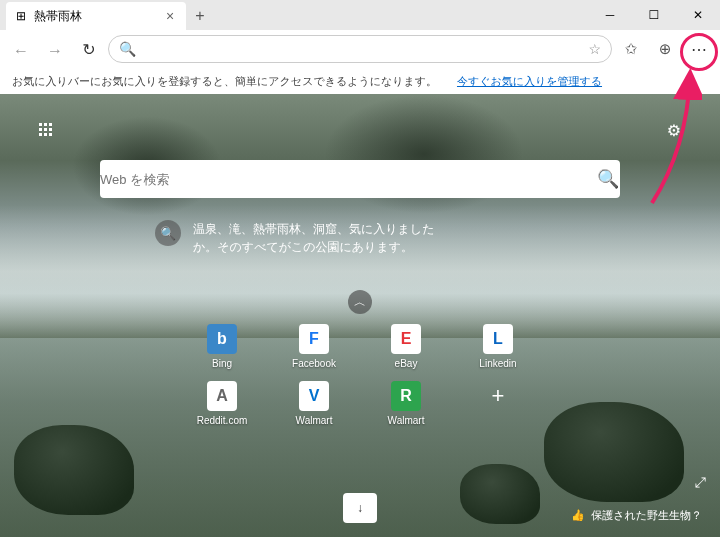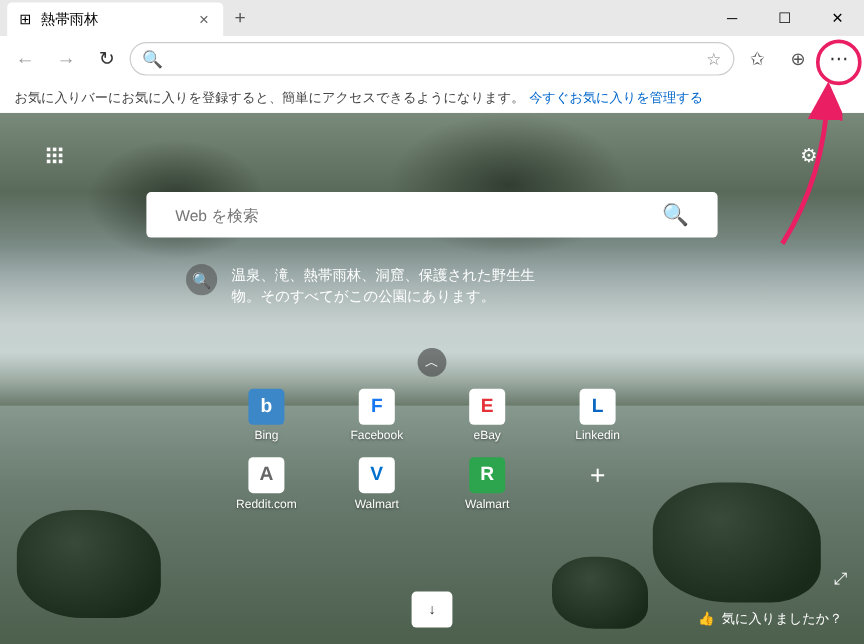--- a/index.html
+++ b/index.html
@@ -16,36 +16,36 @@
 .nav-btn.enabled{color:#333}
 .addr-bar{flex:1;height:28px;border:1px solid #ccc;border-radius:14px;display:flex;align-items:center;padding:0 10px;gap:8px}
 .addr-search-icon{color:#888;font-size:14px}
 .addr-star{margin-left:auto;color:#888;font-size:14px}
 .tb-icon{width:30px;height:30px;display:flex;align-items:center;justify-content:center;color:#555;font-size:15px}
 .sync-pill{border:1px solid #2d7dd2;border-radius:14px;height:26px;padding:0 8px;display:flex;align-items:center;gap:4px;font-size:11px;color:#333}
 .avatar{width:18px;height:18px;border-radius:50%;background:#ccc;display:flex;align-items:center;justify-content:center}
 .more-btn{width:30px;height:30px;display:flex;align-items:center;justify-content:center;font-size:16px;color:#333;border-radius:4px}
 .annot-ring{position:absolute;right:2px;top:33px;width:38px;height:38px;border:3px solid #e91e63;border-radius:50%;z-index:100;pointer-events:none}
 .annot-arrow{position:absolute;right:18px;top:68px;z-index:99;pointer-events:none}
-.fav-bar{height:26px;display:flex;align-items:center;padding:0 12px;font-size:11px;color:#444;gap:4px}
-.fav-link{color:#0066cc;}
+.fav-bar{height:26px;display:flex;align-items:center;padding:0 12px;font-size:11px;color:#444;gap:20px}
+.fav-link{color:#0066cc;text-decoration:underline}
 .content{position:relative;height:443px;overflow:hidden}
 .bg{position:absolute;inset:0;background:linear-gradient(180deg,#7a8a7a 0%,#5a6a5a 15%,#8a9a9a 30%,#b8c8c8 45%,#6a7a6a 55%,#4a5a4a 70%,#2a3a2a 100%)}
 .tree{position:absolute;background:radial-gradient(ellipse at center,rgba(20,30,20,0.6) 0%,transparent 70%)}
 .t1{left:45%;top:0;width:200px;height:120px}
 .t2{left:10%;top:5%;width:150px;height:100px}
 .rock{position:absolute;background:radial-gradient(ellipse at 40% 30%,#3a4a3a 0%,#1a2a1a 80%);border-radius:40% 50% 30% 45%}
 .r1{left:2%;bottom:5%;width:120px;height:90px}
 .r2{right:5%;bottom:8%;width:140px;height:100px}
 .r3{right:25%;bottom:3%;width:80px;height:60px}
 .water{position:absolute;bottom:0;left:0;right:0;height:45%;background:linear-gradient(180deg,rgba(180,200,200,0.4) 0%,rgba(100,120,100,0.6) 100%)}
 .mist{position:absolute;top:25%;left:0;right:0;height:30%;background:linear-gradient(180deg,transparent 0%,rgba(230,235,230,0.5) 50%,transparent 100%)}
 .grid-btn{position:absolute;left:32px;top:22px;width:28px;height:28px;display:flex;align-items:center;justify-content:center;color:#fff}
 .gear-btn{position:absolute;right:32px;top:22px;width:28px;height:28px;display:flex;align-items:center;justify-content:center;color:#fff}
-.search-box{position:absolute;left:50%;top:66px;transform:translateX(-50%);width:476px;height:38px;background:#fff;border-radius:4px;display:flex;align-items:center;padding:0 24px}
+.search-box{position:absolute;left:50%;top:66px;transform:translateX(-50%);width:520px;height:38px;background:#fff;border-radius:4px;display:flex;align-items:center;padding:0 0}
 .search-input{flex:1;border:none;outline:none;font-size:13px;color:#666}
 .search-btn{color:#2d7dd2;font-size:18px}
 .promo{position:absolute;left:155px;top:126px;display:flex;gap:12px;color:#fff;max-width:300px}
 .promo-icon{width:26px;height:26px;border-radius:50%;background:rgba(80,80,80,0.6);display:flex;align-items:center;justify-content:center;font-size:13px;flex-shrink:0}
 .promo-text{font-size:12px;line-height:1.5}
 .scroll-up{position:absolute;left:50%;top:196px;transform:translateX(-50%);width:24px;height:24px;border-radius:50%;background:rgba(60,60,60,0.6);display:flex;align-items:center;justify-content:center;color:#fff;font-size:12px}
 .tiles{position:absolute;left:50%;top:226px;transform:translateX(-50%);display:grid;grid-template-columns:repeat(4,88px);gap:4px 4px;justify-items:center}
 .tile{display:flex;flex-direction:column;align-items:center;gap:4px;padding:4px;border-radius:4px}
 .tile-box{width:30px;height:30px;border-radius:4px;display:flex;align-items:center;justify-content:center;font-size:16px;font-weight:bold;color:#fff}
 .tile-label{font-size:10px;color:#fff;text-shadow:0 1px 2px rgba(0,0,0,0.5)}
@@ -125,21 +125,21 @@
   </div>
   <div class="gear-btn">⚙</div>
 
   <div class="search-box">
     <input class="search-input" placeholder="Web を検索" style="">
     <span class="search-btn">🔍</span>
   </div>
 
   <div class="promo">
     <div class="promo-icon">🔍</div>
-    <div class="promo-text">温泉、滝、熱帯雨林、洞窟、保護された野生生物。そのすべてがこの公園にあります。</div>
+    <div class="promo-text">温泉、滝、熱帯雨林、洞窟、気に入りましたか。そのすべてがこの公園にあります。</div>
   </div>
 
   <div class="scroll-up">︿</div>
 
   <div class="tiles">
       <div class="tile">
         <div class="tile-box" style="background:#3b87c8;color:#fff">b</div>
         <div class="tile-label">Bing</div>
       </div>
       <div class="tile">
@@ -173,15 +173,15 @@
     </div>
 
   <div class="news-btn">
     <span>↓</span>
   </div>
 
   <div class="expand-btn">⤢</div>
 
   <div class="like-btn">
     <span>👍</span>
-    <span>気に入りましたか？</span>
+    <span>保護された野生生物？</span>
   </div>
 </div>
 
 </body></html>

